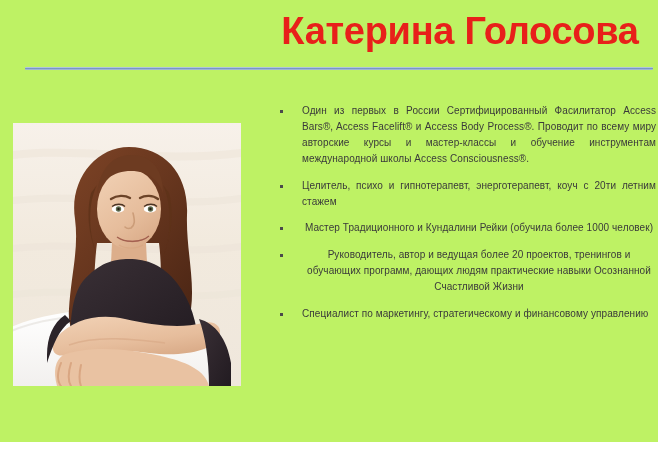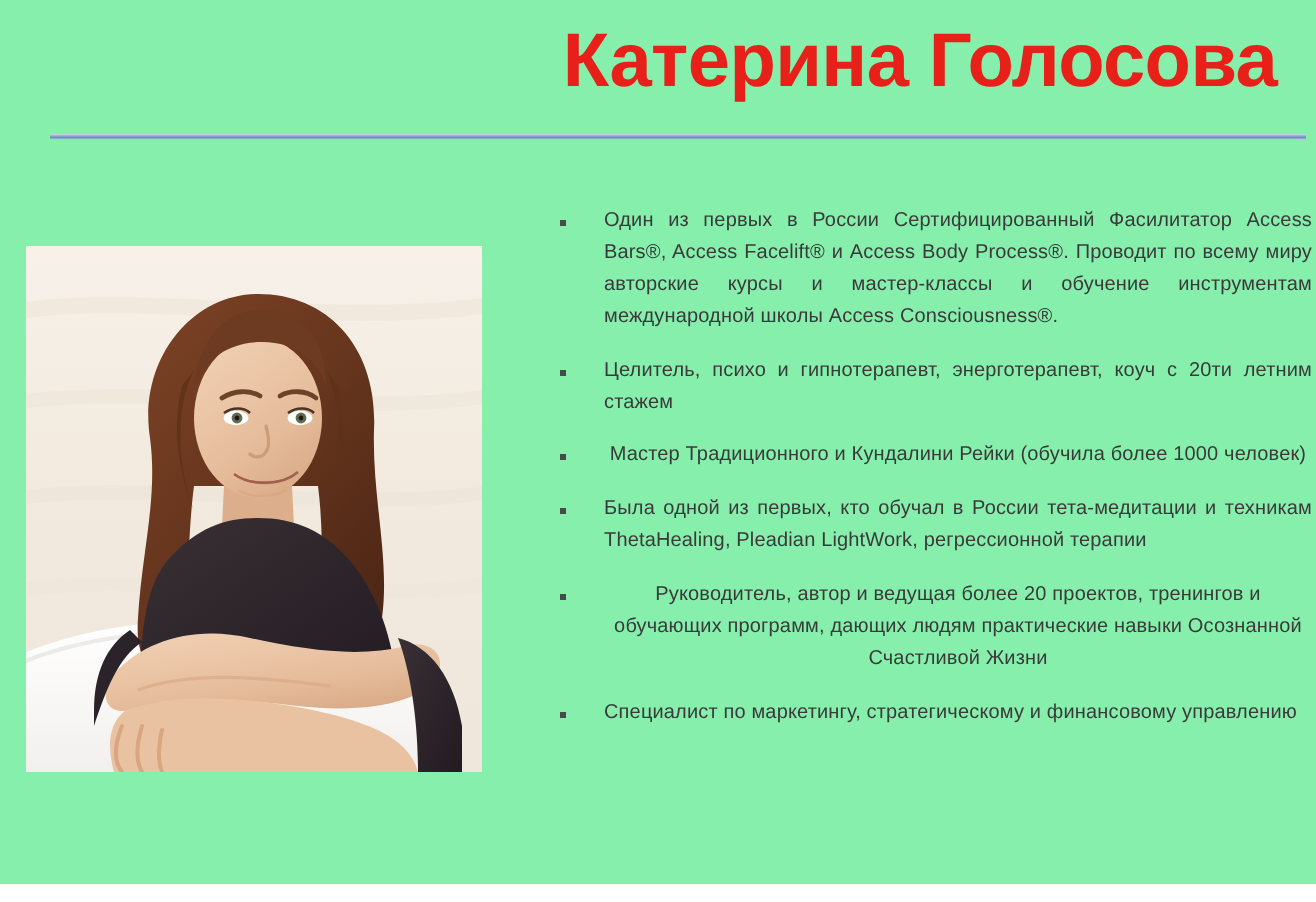--- a/index.html
+++ b/index.html
@@ -13,21 +13,21 @@
     overflow: hidden;
     font-family: "Liberation Sans", "DejaVu Sans", sans-serif;
     position: relative;
   }
 
   #slide {
     position: absolute;
     left: 0; top: 0;
     width: 658px;
     height: 442px;
-    background: #86efac;
+    background: #bef264;
   }
 
   
   #title {
     position: absolute;
     left: 270px;
     top: 8px;
     width: 380px;
     height: 48px;
     line-height: 46px;
@@ -209,24 +209,20 @@
     <div class="bullet-row">
       <span class="bullet-mark"></span>
       <span class="bullet-text">Целитель, психо и гипнотерапевт, энерготерапевт, коуч с 20ти летним стажем</span>
     </div>
 
     <div class="bullet-row">
       <span class="bullet-mark"></span>
       <span class="bullet-text nojustify">Мастер Традиционного и Кундалини Рейки (обучила более 1000 человек)</span>
     </div>
 
-    <div class="bullet-row">
-      <span class="bullet-mark"></span>
-      <span class="bullet-text">Была одной из первых, кто обучал в России тета-медитации и техникам ThetaHealing, Pleadian LightWork, регрессионной терапии</span>
-    </div>
 
     <div class="bullet-row">
       <span class="bullet-mark"></span>
       <span class="bullet-text nojustify">Руководитель, автор и ведущая более 20 проектов, тренингов и обучающих программ, дающих людям практические навыки Осознанной Счастливой Жизни</span>
     </div>
 
     <div class="bullet-row">
       <span class="bullet-mark"></span>
       <span class="bullet-text">Специалист по маркетингу, стратегическому и финансовому управлению</span>
     </div>

